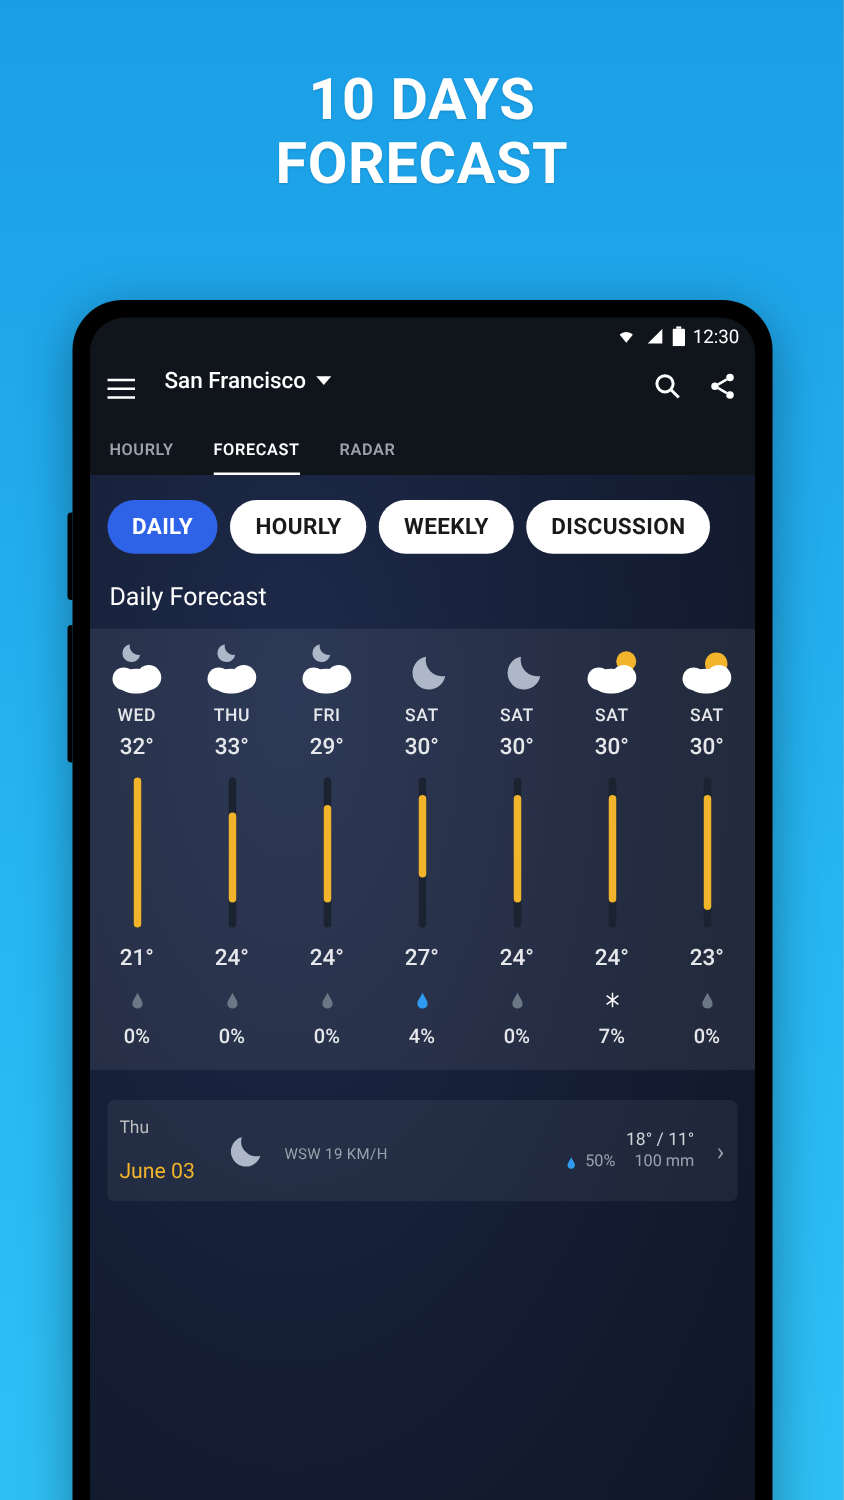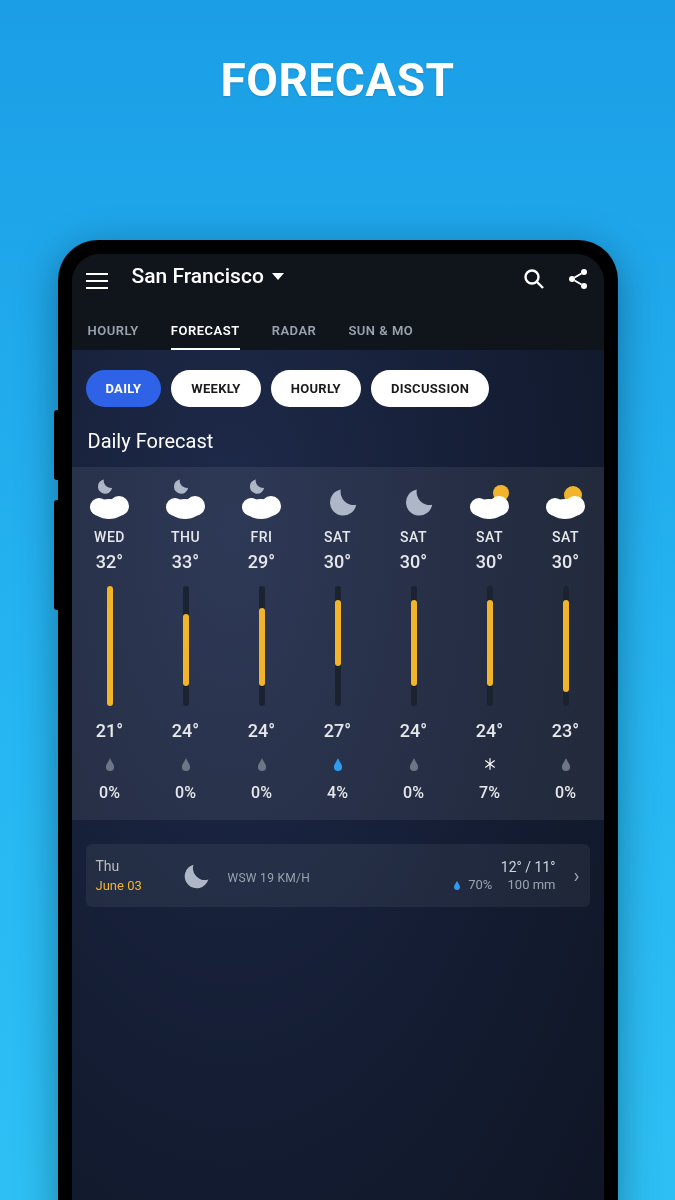--- a/index.html
+++ b/index.html
@@ -56,21 +56,21 @@
   .wifi-ic svg,.sig-ic svg,.batt-ic svg { display:block; }
 
   
   .appbar {
     display:flex; align-items:flex-start; padding:10px 14px 0 14px; background:#10151c;
   }
   .hamburger { width:28px; height:28px; display:flex; flex-direction:column; justify-content:center; gap:5px; margin-top:3px; margin-right:18px; cursor:pointer; }
   .hamburger span { display:block; height:2px; width:22px; background:#fff; }
   .loc-wrap { flex:1; }
   .loc-row { display:flex; align-items:center; gap:8px; }
-  .loc-name { font-size:21px; font-weight:500; color:#fff; }
+  .loc-name { font-size:18px; font-weight:500; color:#fff; }
   .chev-down { width:0;height:0;border-left:6px solid transparent;border-right:6px solid transparent;border-top:7px solid #fff; }
   .loc-time { font-size:13px; color:#9aa3ad; margin-top:2px; }
   .appbar-actions { display:flex; gap:20px; margin-top:3px; }
   .ic-btn { width:24px; height:24px; color:#fff; cursor:pointer; }
 
   
   .tabs {
     display:flex; gap:0; padding:18px 0 0 0; background:#10151c;
     font-size:13px; font-weight:600; color:#9aa3ad; letter-spacing:.5px;
     overflow:hidden; white-space:nowrap;
@@ -84,21 +84,21 @@
     background: radial-gradient(ellipse at 30% 20%, #1e2a4a 0%, #141d33 55%, #0f1524 100%);
     padding:20px 14px 14px 14px;
     min-height: 900px;
   }
 
   
   .chips { display:flex; gap:10px; margin-bottom:22px; }
   .chip {
     flex:0 0 auto;
     padding:11px 20px; border-radius:22px;
-    font-size:13px; font-weight:700; letter-spacing:.3px;
+    font-size:18px; font-weight:700; letter-spacing:.3px;
     cursor:pointer;
   }
   .chip.primary { background:#2e63e7; color:#fff; }
   .chip.secondary { background:#fff; color:#1a1a1a; }
 
   .section-title { font-size:20px; color:#fff; font-weight:400; margin:0 2px 14px 2px; }
 
   
   .days-panel {
     margin:0 -14px;
@@ -133,42 +133,62 @@
   .detail-card {
     margin-top:24px;
     background: rgba(255,255,255,.06);
     border-radius:6px;
     padding:14px 10px;
     display:flex; align-items:center; gap:14px;
     color:#cfd4da;
   }
   .detail-date { width:70px; }
   .detail-date .dow { font-size:14px; color:#bdbdbd; }
-  .detail-date .md { font-size:13px; color:#f2b42a; margin-top:4px; }
+  .detail-date .md { font-size:17px; color:#f2b42a; margin-top:17px; }
   .detail-ic { width:34px; height:34px; color:#aeb7c7; }
   .detail-mid { flex:1; }
   .detail-cond { font-size:15px; color:#f2b42a; font-weight:600; }
   .detail-wind { font-size:12px; color:#9aa3ad; margin-top:4px; letter-spacing:.3px;}
   .detail-right { text-align:right; font-size:14px; }
   .detail-precip { font-size:13px; color:#9aa3ad; margin-top:2px; display:flex; align-items:center; justify-content:flex-end; gap:6px;}
   .chev-right { color:#9aa3ad; font-size:20px; padding-left:4px; cursor:pointer;}
 
   
   .wx-ic svg { width:100%; height:100%; display:block; }
 </style>
 </head>
 <body>
 
 <div class="promo-title">
+  <div>10 DAYS</div>
   <div>FORECAST</div>
 </div>
 
 <div class="phone">
   <div class="screen">
 
+    <div class="statusbar">
+      <span class="wifi-ic">
+        <svg width="18" height="14" viewBox="0 0 24 24" fill="#fff">
+            <path d="M12 21l9-11c-5-5-13-5-18 0l9 11z"></path>
+          </svg>
+      </span>
+      <span class="sig-ic">
+        <svg width="16" height="14" viewBox="0 0 24 24" fill="#fff">
+            <path d="M2 22h20V2L2 22z"></path>
+          </svg>
+      </span>
+      <span class="batt-ic">
+        <svg width="10" height="16" viewBox="0 0 10 16" fill="#fff">
+            <rect x="0" y="2" width="10" height="14" rx="1"></rect>
+            <rect x="3" y="0" width="4" height="2"></rect>
+          </svg>
+      </span>
+      <span>12:30</span>
+    </div>
 
     <div class="appbar">
       <div class="hamburger">
           <span></span>
           <span></span>
           <span></span>
         </div>
       <div class="loc-wrap">
         <div class="loc-row">
           <span class="loc-name">San Francisco</span>
@@ -190,29 +210,28 @@
               <path d="M8.6 10.5l6.8-4M8.6 13.5l6.8 4" stroke="#fff" stroke-width="2"></path>
             </svg>
         </span>
       </div>
     </div>
 
     <div class="tabs" id="tabs">
         <div class="tab">HOURLY</div>
         <div class="tab active">FORECAST</div>
         <div class="tab">RADAR</div>
-        <div class="tab">SUN &amp; MO</div>
       </div>
 
     <div class="content">
 
       <div class="chips" id="chips">
           <div class="chip primary">DAILY</div>
+          <div class="chip secondary">HOURLY</div>
           <div class="chip secondary">WEEKLY</div>
-          <div class="chip secondary">HOURLY</div>
           <div class="chip secondary">DISCUSSION</div>
         </div>
 
       <div class="section-title">Daily Forecast</div>
 
       <div class="days-panel">
         <div class="days-row" id="days">
             <div class="day-col">
               <div class="wx-ic">
                 <svg viewBox="0 0 46 40">
@@ -367,26 +386,26 @@
         </div>
         <div class="detail-ic">
           <svg viewBox="0 0 24 24" fill="#aeb7c7">
               <path d="M20 14.5A8.5 8.5 0 0 1 9.5 4 8.5 8.5 0 1 0 20 14.5z"></path>
             </svg>
         </div>
         <div class="detail-mid">
           <div class="detail-wind">WSW 19 KM/H</div>
         </div>
         <div class="detail-right">
-          <div>12° / 11°</div>
+          <div>18° / 11°</div>
           <div class="detail-precip">
             <svg width="10" height="12" viewBox="0 0 24 24" fill="#2e9bf0">
                 <path d="M12 2C8 10 5 13 5 17a7 7 0 0 0 14 0c0-4-3-7-7-15z"></path>
               </svg>
-            <span>70%</span>&nbsp;
+            <span>50%</span>&nbsp;
             <span>100 mm</span>
           </div>
         </div>
         <div class="chev-right">›</div>
       </div>
 
     </div>
   </div>
 </div>
 

